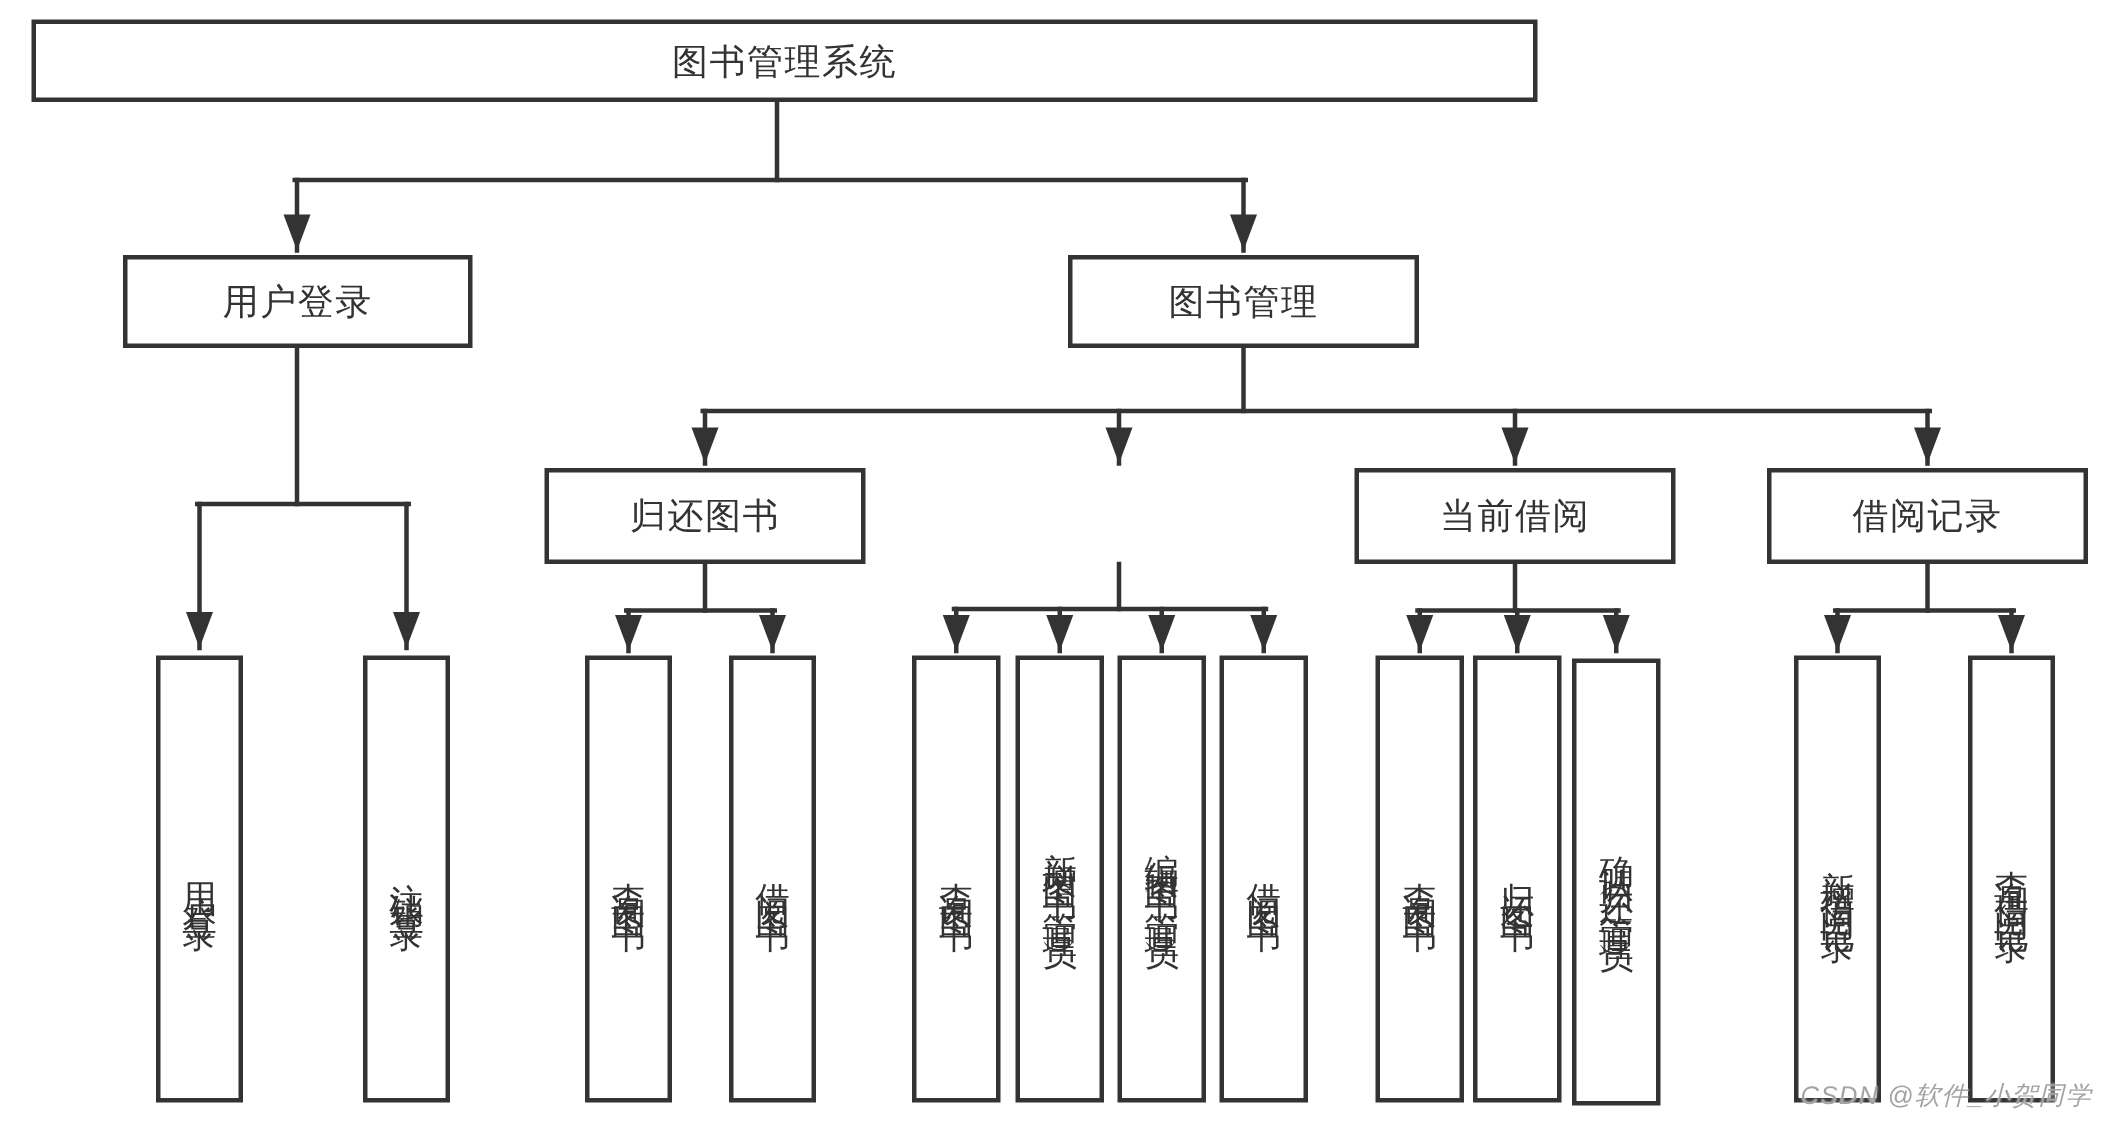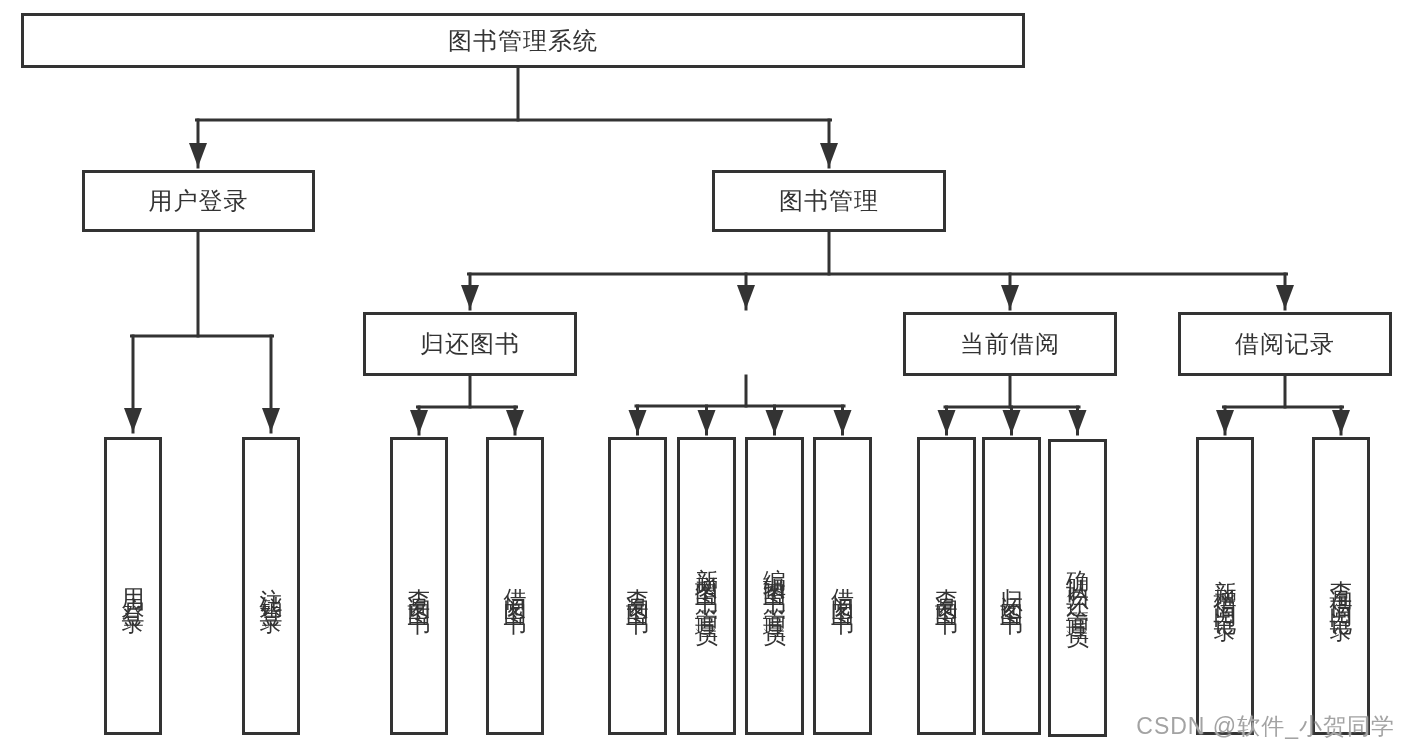--- a/index.html
+++ b/index.html
@@ -42,25 +42,26 @@
     font-size: 23px;
     letter-spacing: 8px;
     white-space: normal;
     line-height: 1;
   }
   .watermark {
     position: absolute;
     right: 10px;
     bottom: 5px;
     z-index: 5;
-    font-size: 23px;
+    font-size: 17px;
     color: #a3a3a3;
     letter-spacing: 1px;
     text-shadow: 0 0 2px #ffffff;
     pointer-events: none;
+    font-style: italic;
   }
 </style>
 </head>
 <body>
 
 <div class="canvas">
 
   <svg class="wires" viewBox="0 0 1405 747" xmlns="http://www.w3.org/2000/svg">
     <defs>
       <marker id="arw" markerUnits="userSpaceOnUse" viewBox="-26 -11 28 22" markerWidth="28" markerHeight="22" refX="0" refY="0" orient="auto">

